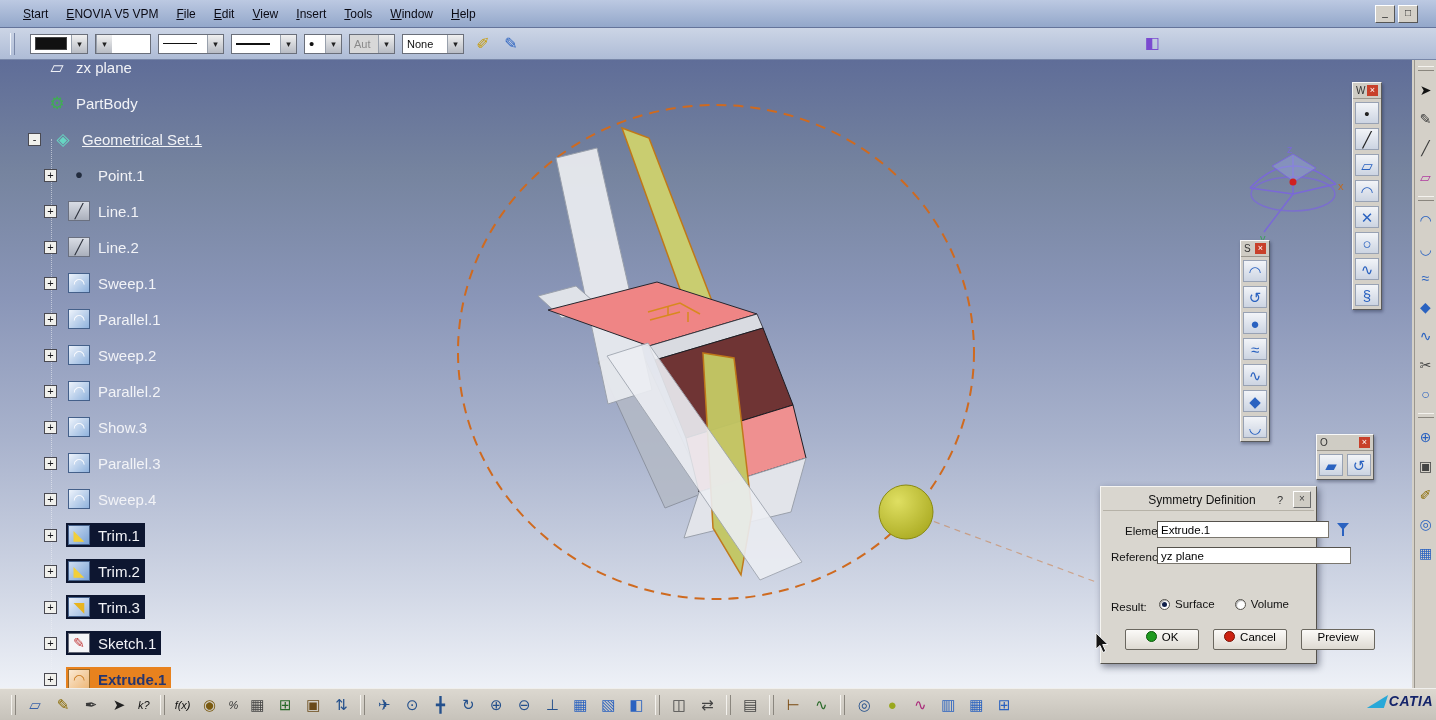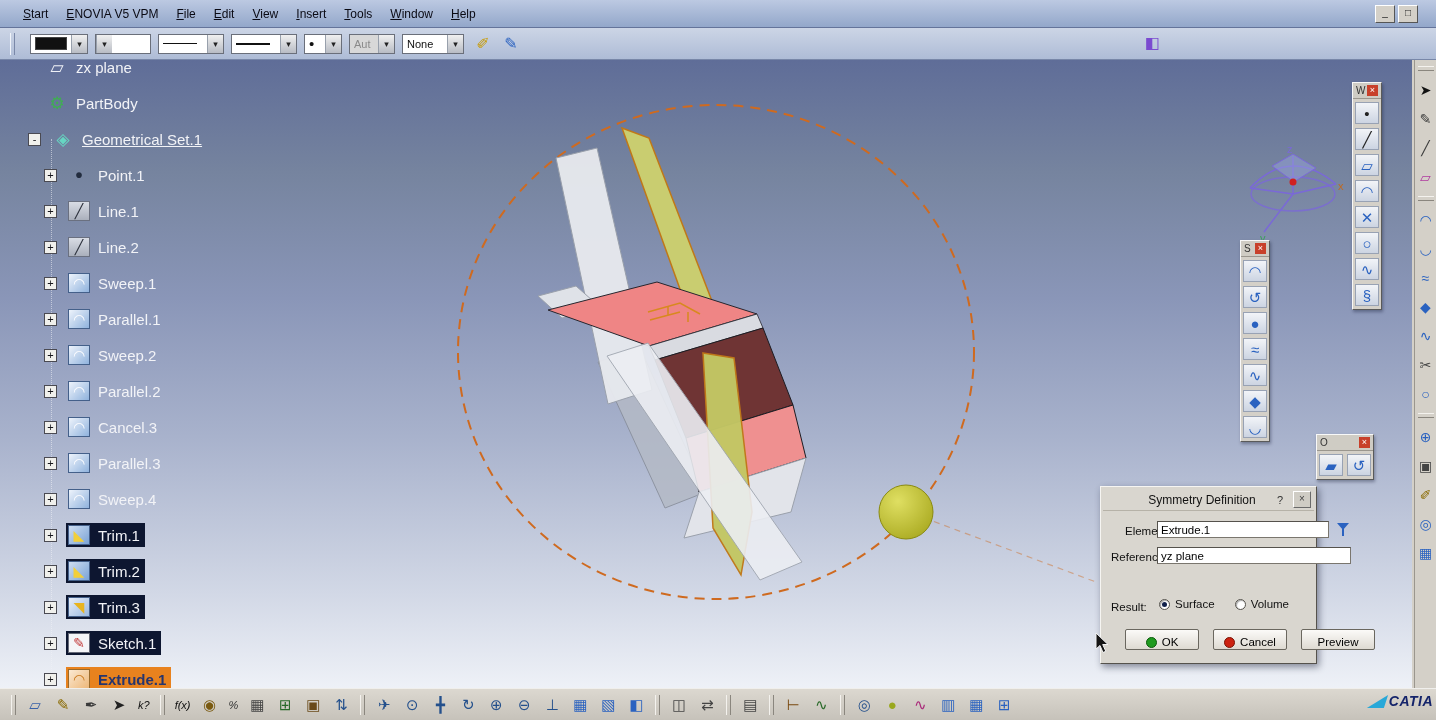--- a/index.html
+++ b/index.html
@@ -114,21 +114,21 @@
   .btn-hideshow{position:absolute;left:8px;top:86px;width:258px;height:20px;font-size:11.5px;
     background:linear-gradient(#f4f2ee,#d8d4cc);border:1px solid #6a675f;
     font-family:"Liberation Sans","DejaVu Sans",sans-serif;}
   .lbl-result{left:10px;top:114px;}
   .result-options{position:absolute;left:58px;top:111px;display:flex;gap:20px;}
   .radio-opt{display:inline-flex;align-items:center;gap:5px;}
   .radio{width:11px;height:11px;border-radius:50%;background:#fff;border:1px solid #55524c;
     box-shadow:inset 1px 1px 1px #aaa;display:inline-flex;align-items:center;justify-content:center;box-sizing:border-box;}
   .on .radio::after{content:"";width:5px;height:5px;border-radius:50%;background:#10204a;}
   .dlg-buttons{position:absolute;left:24px;top:142px;display:flex;gap:14px;}
-  .dlg-btn{width:74px;height:21px;display:inline-flex;align-items:flex-end;justify-content:center;
+  .dlg-btn{width:74px;height:21px;display:inline-flex;align-items:flex-start;justify-content:center;
     font-size:11.5px;background:linear-gradient(#fbfaf8,#dedad2);border:1px solid #6a675f;border-radius:2px;
     font-family:"Liberation Sans","DejaVu Sans",sans-serif;}
   .dlg-btn .dot{display:none;width:9px;height:9px;border-radius:50%;margin-right:5px;}
   .has-dot .dot{display:inline-block;}
   .dot-ok .dot{background:#1f9a1f;border:1px solid #0a5a0a;}
   .dot-cancel .dot{background:#cc2211;border:1px solid #7a1205;}
 
   .cursor{position:absolute;left:1094px;top:572px;z-index:6;}
 
   
@@ -364,21 +364,21 @@
           <span class="box">
             <span class="ticon" data-ic="surf">◠</span>
             <span class="lbl">Parallel.2</span>
           </span>
         </div>
 
         <div class="tree-row lvl1">
           <span class="exp">+</span>
           <span class="box">
             <span class="ticon" data-ic="surf">◠</span>
-            <span class="lbl">Cancel.3</span>
+            <span class="lbl">Show.3</span>
           </span>
         </div>
 
         <div class="tree-row lvl1">
           <span class="exp">+</span>
           <span class="box">
             <span class="ticon" data-ic="surf">◠</span>
             <span class="lbl">Parallel.3</span>
           </span>
         </div>

